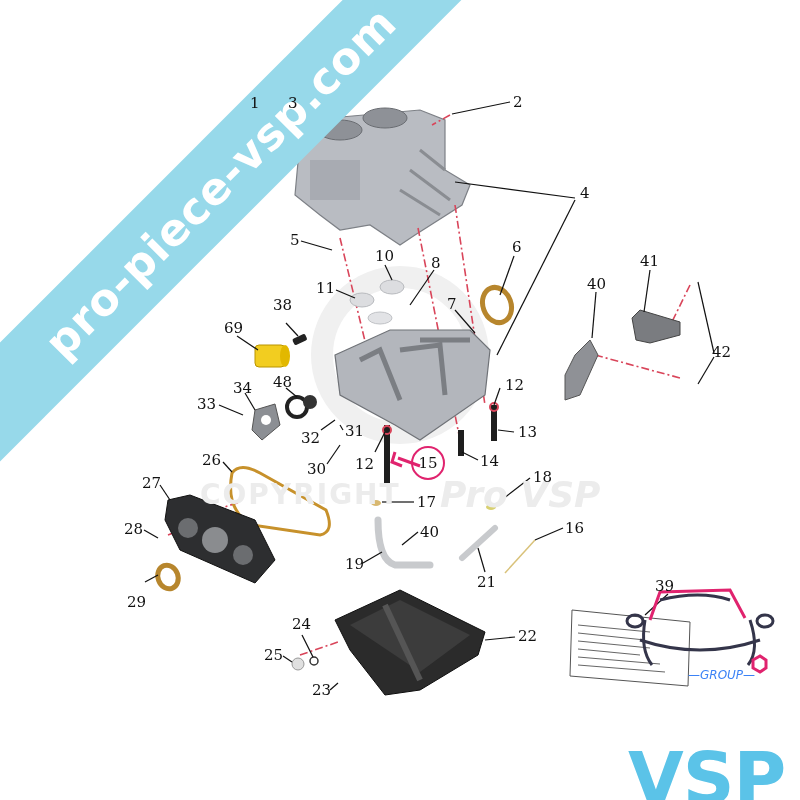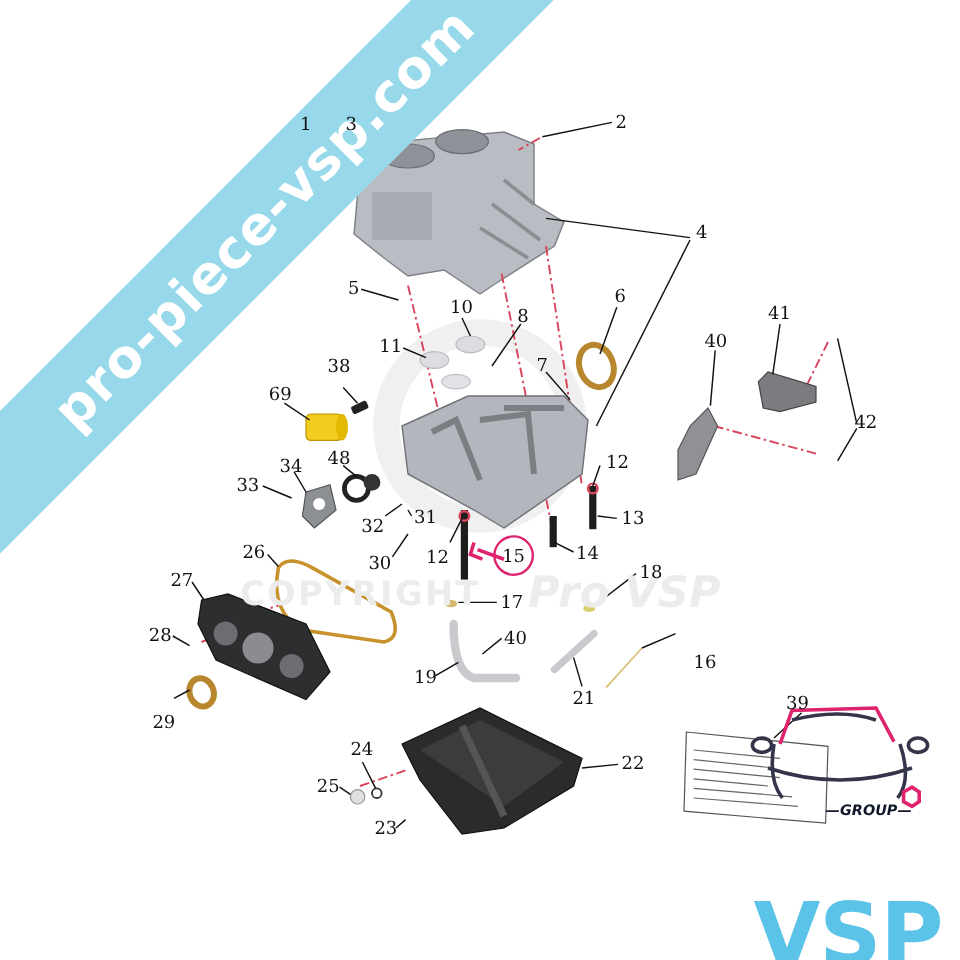--- a/index.html
+++ b/index.html
@@ -4,21 +4,21 @@
 <style>
   html,body{margin:0;padding:0;background:#fff;}
   body{width:800px;height:800px;position:relative;overflow:hidden;font-family:"DejaVu Serif","Liberation Serif",serif;}
   .canvas{position:absolute;left:0;top:0;width:800px;height:800px;}
   .callout{position:absolute;font-family:"DejaVu Serif","Liberation Serif",serif;font-size:15px;color:#111;line-height:1;white-space:nowrap;}
   .callout.circled{border:2.5px solid #e0236e;border-radius:50%;width:30px;height:30px;display:flex;align-items:center;justify-content:center;}
   .banner{position:absolute;left:-160px;top:140px;width:760px;height:84px;background:#97d9ea;transform:rotate(-45deg);transform-origin:center;display:flex;align-items:center;justify-content:center;}
   .banner span{font-family:"DejaVu Sans","Liberation Sans",sans-serif;font-weight:bold;font-size:44px;color:#fff;letter-spacing:1px;}
   .wm-copyright{position:absolute;left:200px;top:478px;font-family:"DejaVu Sans","Liberation Sans",sans-serif;font-weight:bold;font-size:28px;color:#ececec;letter-spacing:2px;}
   .wm-provsp{position:absolute;left:440px;top:474px;font-family:"DejaVu Sans","Liberation Sans",sans-serif;font-weight:bold;font-style:italic;font-size:36px;color:#ececec;}
-  .logo-group{position:absolute;left:688px;top:668px;font-family:"DejaVu Sans","Liberation Sans",sans-serif;font-style:italic;font-weight:bold;font-size:12px;color:#0f172a;}
+  .logo-group{position:absolute;left:688px;top:668px;font-family:"DejaVu Sans","Liberation Sans",sans-serif;font-style:italic;font-weight:normal;font-size:12px;color:#3b82f6;}
   .logo-pro{position:absolute;left:626px;top:662px;font-family:"DejaVu Sans","Liberation Sans",sans-serif;font-style:italic;font-weight:bold;font-size:74px;color:#34354a;letter-spacing:-2px;}
   .logo-vsp{position:absolute;left:628px;top:712px;font-family:"DejaVu Sans","Liberation Sans",sans-serif;font-weight:bold;font-size:72px;color:#5bc3e8;letter-spacing:-1px;margin-top:24px;}
 </style>
 </head>
 <body>
 
 <div class="canvas">
 
   <svg class="canvas" width="800" height="800" viewBox="0 0 800 800">
     <circle cx="400" cy="355" r="78" fill="none" stroke="#f0f0f0" stroke-width="22"></circle>
@@ -196,21 +196,21 @@
       <div class="callout" style="left: 512px; top: 240px;">6</div>
       <div class="callout" style="left: 447px; top: 297px;">7</div>
       <div class="callout" style="left: 431px; top: 256px;">8</div>
       <div class="callout" style="left: 375px; top: 249px;">10</div>
       <div class="callout" style="left: 316px; top: 281px;">11</div>
       <div class="callout" style="left: 505px; top: 378px;">12</div>
       <div class="callout" style="left: 355px; top: 457px;">12</div>
       <div class="callout" style="left: 518px; top: 425px;">13</div>
       <div class="callout" style="left: 480px; top: 454px;">14</div>
       <div class="callout circled" style="left: 411px; top: 446px;">15</div>
-      <div class="callout" style="left: 578px; top: 521px; margin-top: 24px;">16</div>
+      <div class="callout" style="left: 565px; top: 521px;">16</div>
       <div class="callout" style="left: 417px; top: 495px;">17</div>
       <div class="callout" style="left: 533px; top: 470px;">18</div>
       <div class="callout" style="left: 345px; top: 557px;">19</div>
       <div class="callout" style="left: 420px; top: 525px;">40</div>
       <div class="callout" style="left: 477px; top: 575px;">21</div>
       <div class="callout" style="left: 518px; top: 629px;">22</div>
       <div class="callout" style="left: 312px; top: 683px;">23</div>
       <div class="callout" style="left: 292px; top: 617px;">24</div>
       <div class="callout" style="left: 264px; top: 648px;">25</div>
       <div class="callout" style="left: 202px; top: 453px;">26</div>

